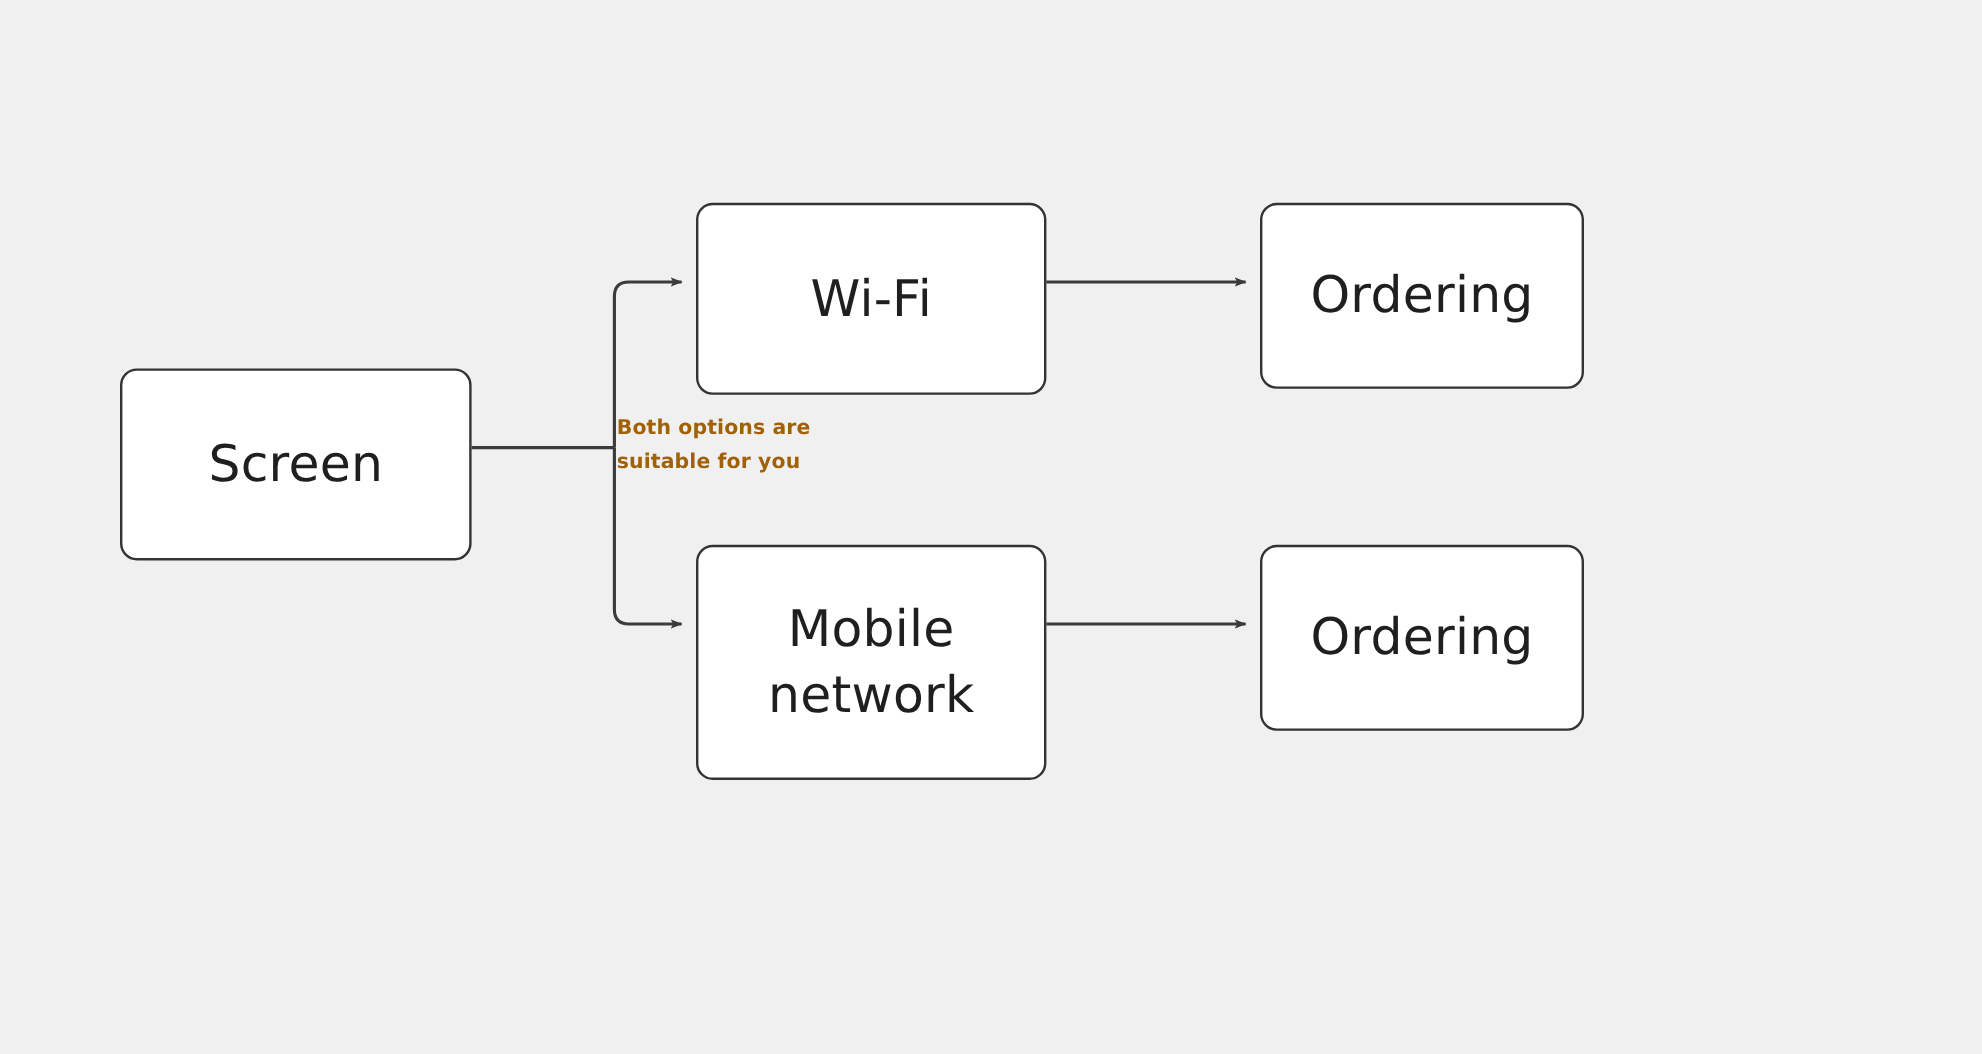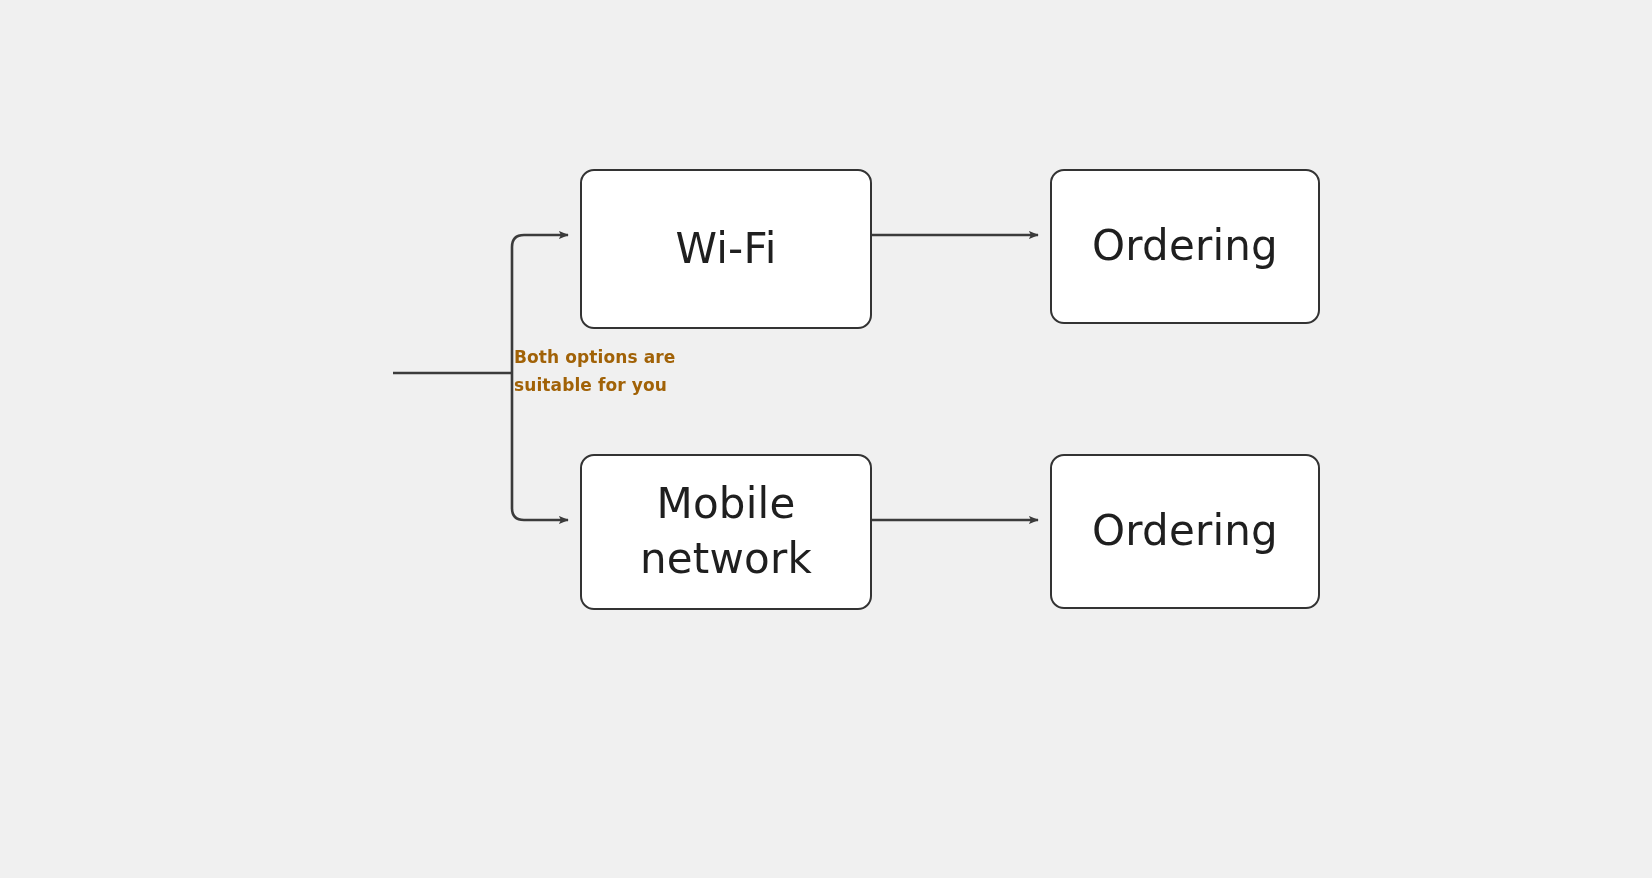--- a/index.html
+++ b/index.html
@@ -71,26 +71,29 @@
 
     <path d="M512,373 L512,247 Q512,235 524,235 L568,235" fill="none" stroke="#3b3b3b" stroke-width="2.6" stroke-linejoin="round" marker-end="url(#arrowhead)"></path>
 
     <path d="M512,373 L512,508 Q512,520 524,520 L568,520" fill="none" stroke="#3b3b3b" stroke-width="2.6" stroke-linejoin="round" marker-end="url(#arrowhead)"></path>
 
     <path d="M872,235 L1038,235" fill="none" stroke="#3b3b3b" stroke-width="2.6" marker-end="url(#arrowhead)"></path>
 
     <path d="M872,520 L1038,520" fill="none" stroke="#3b3b3b" stroke-width="2.6" marker-end="url(#arrowhead)"></path>
   </svg>
 
+  <div class="node" style="left:100px; top:293px; width:293px; height:160px;">
+    <span>Screen</span>
+  </div>
 
   <div class="node" style="left:580px; top:155px; width:292px; height:160px;">
     <span>Wi-Fi</span>
   </div>
 
-  <div class="node" style="left:580px; top:440px; width:292px; height:156px;">
+  <div class="node" style="left:580px; top:440px; width:292px; height:196px;">
     <span>Mobile
 network</span>
   </div>
 
   <div class="node" style="left:1050px; top:155px; width:270px; height:155px;">
     <span>Ordering</span>
   </div>
 
   <div class="node" style="left:1050px; top:440px; width:270px; height:155px;">
     <span>Ordering</span>

